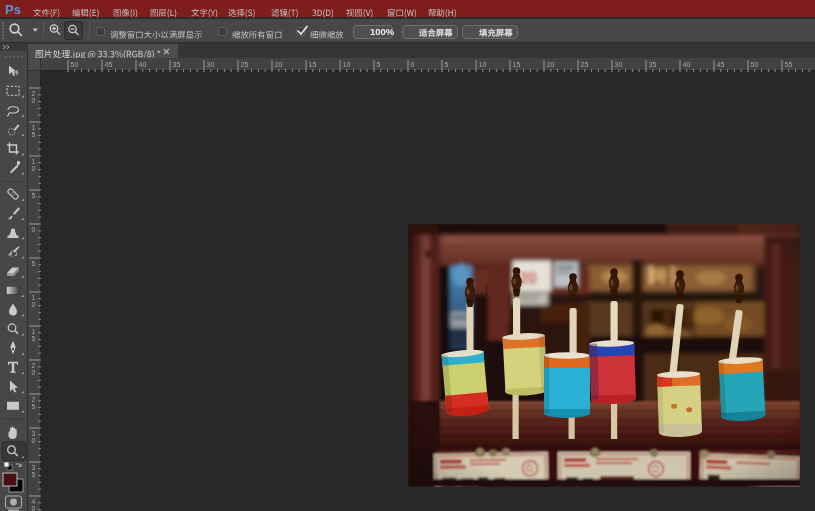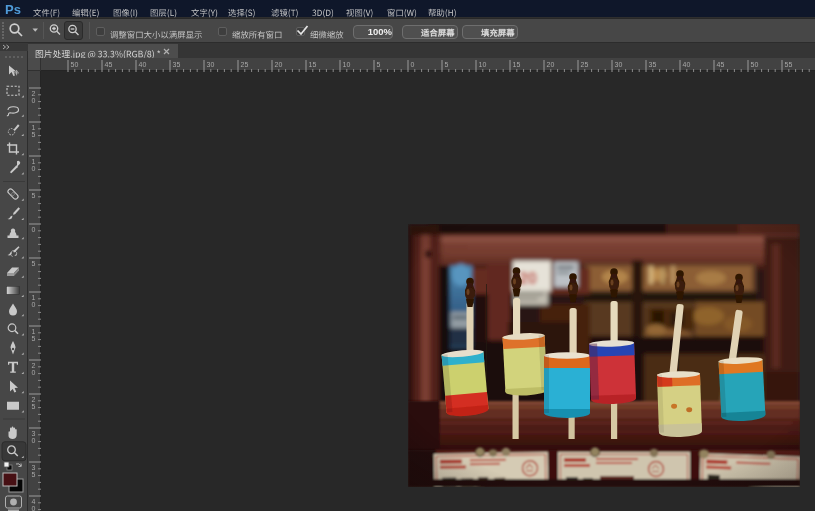--- a/index.html
+++ b/index.html
@@ -1,30 +1,30 @@
 <!DOCTYPE html>
 <html><head><meta charset="utf-8"><style>
   * { margin:0; padding:0; box-sizing:border-box; }
   html,body { width:815px; height:511px; overflow:hidden; background:#282828;
     font-family:"Liberation Sans", sans-serif; }
   .abs { position:absolute; }
-  #menubar { left:0; top:0; width:815px; height:18px; background:#0f172a;
+  #menubar { left:0; top:0; width:815px; height:18px; background:#7f1d1d;
     border-bottom:1px solid #2e2e2e; }
   .mi { position:absolute; top:5px; }
   #pslogo { position:absolute; left:5px; top:2px; font-size:13px; font-weight:bold;
     color:#4f9bd8; }
   #optbar { left:0; top:19px; width:815px; height:24px; background:#474747;
     border-bottom:1px solid #2c2c2c; }
   .sep { position:absolute; top:3px; width:1px; height:17px; background:#565656; }
   .cb { position:absolute; top:8px; width:9px; height:9px; background:#3e3e3e;
     border:1px solid #5e5e5e; border-radius:2px; }
   .cbl { position:absolute; top:8px; }
   .btn { position:absolute; top:6px; height:14px; background:#4f4f4f;
     border:1px solid #6e6e6e; border-radius:4px; color:#e8e8e8; font-size:9.5px;
-    text-align:right; line-height:12px; }
+    text-align:left; line-height:12px;padding-left:16px; }
   #toolspanel { left:0; top:43px; width:28px; height:468px; background:#474747;
     border-right:1px solid #2d2d2d; }
   #tabrow { left:28px; top:43px; width:787px; height:15px; background:#353535; }
   #tab { position:absolute; left:0; top:1px; width:150px; height:14px; background:#4d4d4d; }
   #hruler { left:41px; top:58px; width:774px; height:13px; background:#424242;
     border-bottom:1px solid #242424; }
   #vruler { left:28px; top:71px; width:13px; height:440px; background:#424242;
     border-right:1px solid #242424; }
   #rcorner { left:28px; top:58px; width:13px; height:13px; background:#4b4b4b;
     border-right:1px solid #303030; border-bottom:1px solid #303030; }

